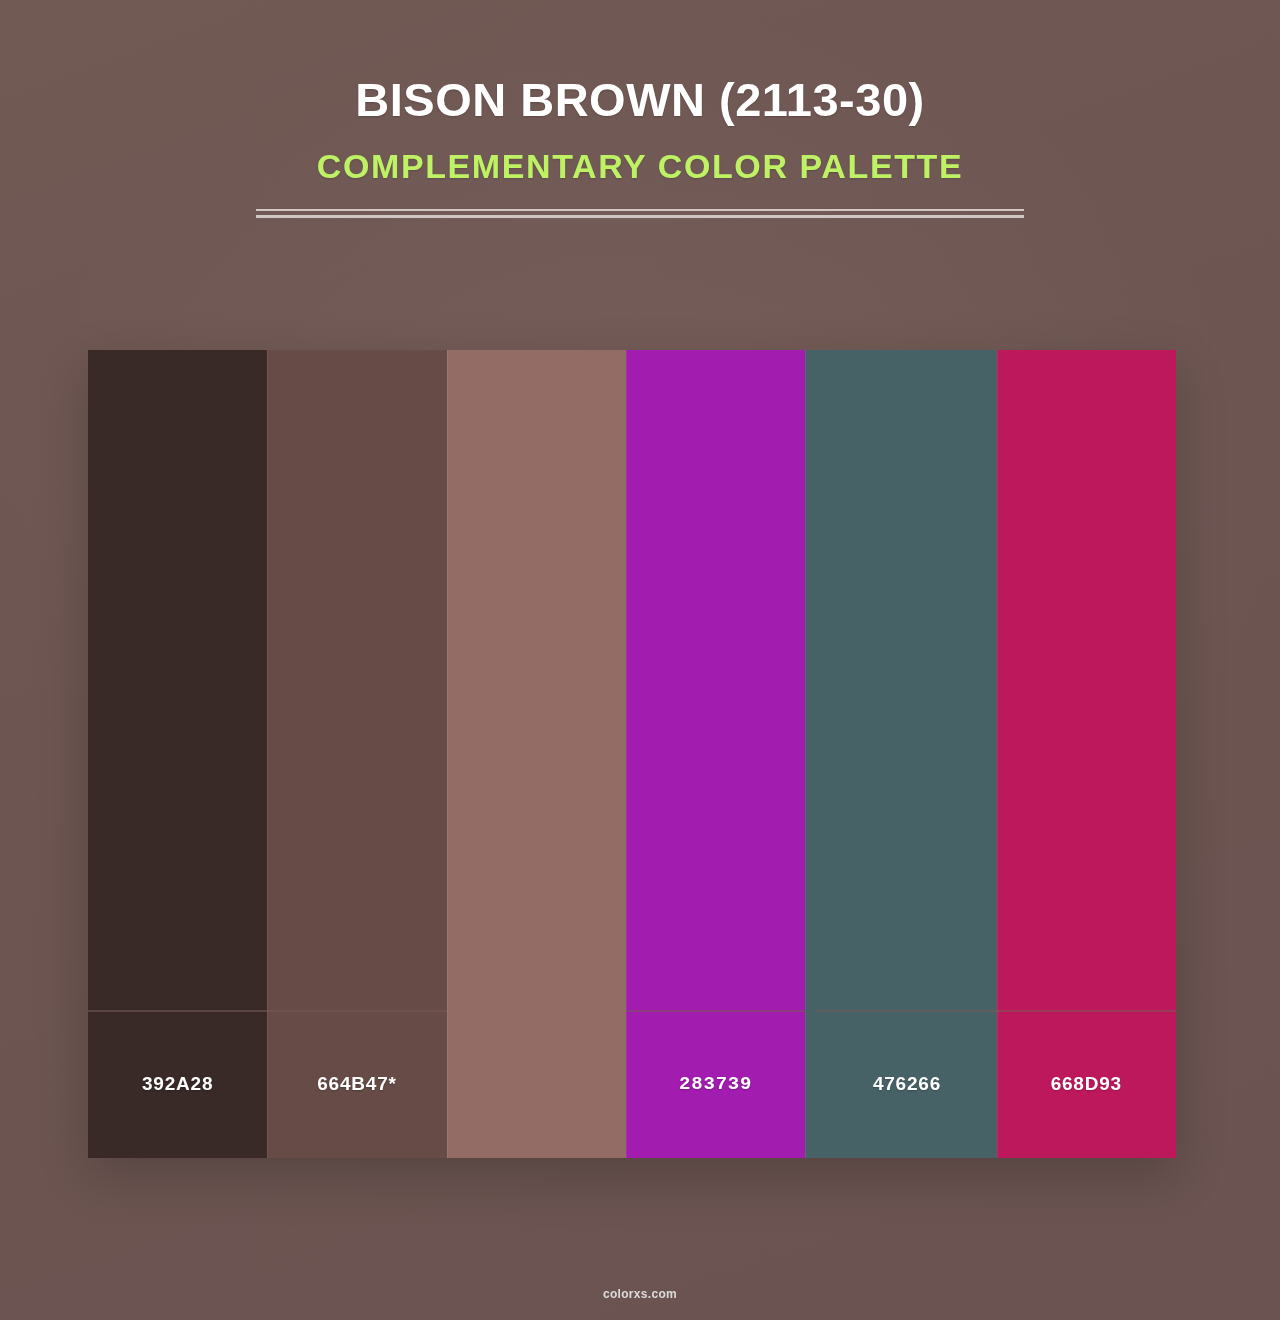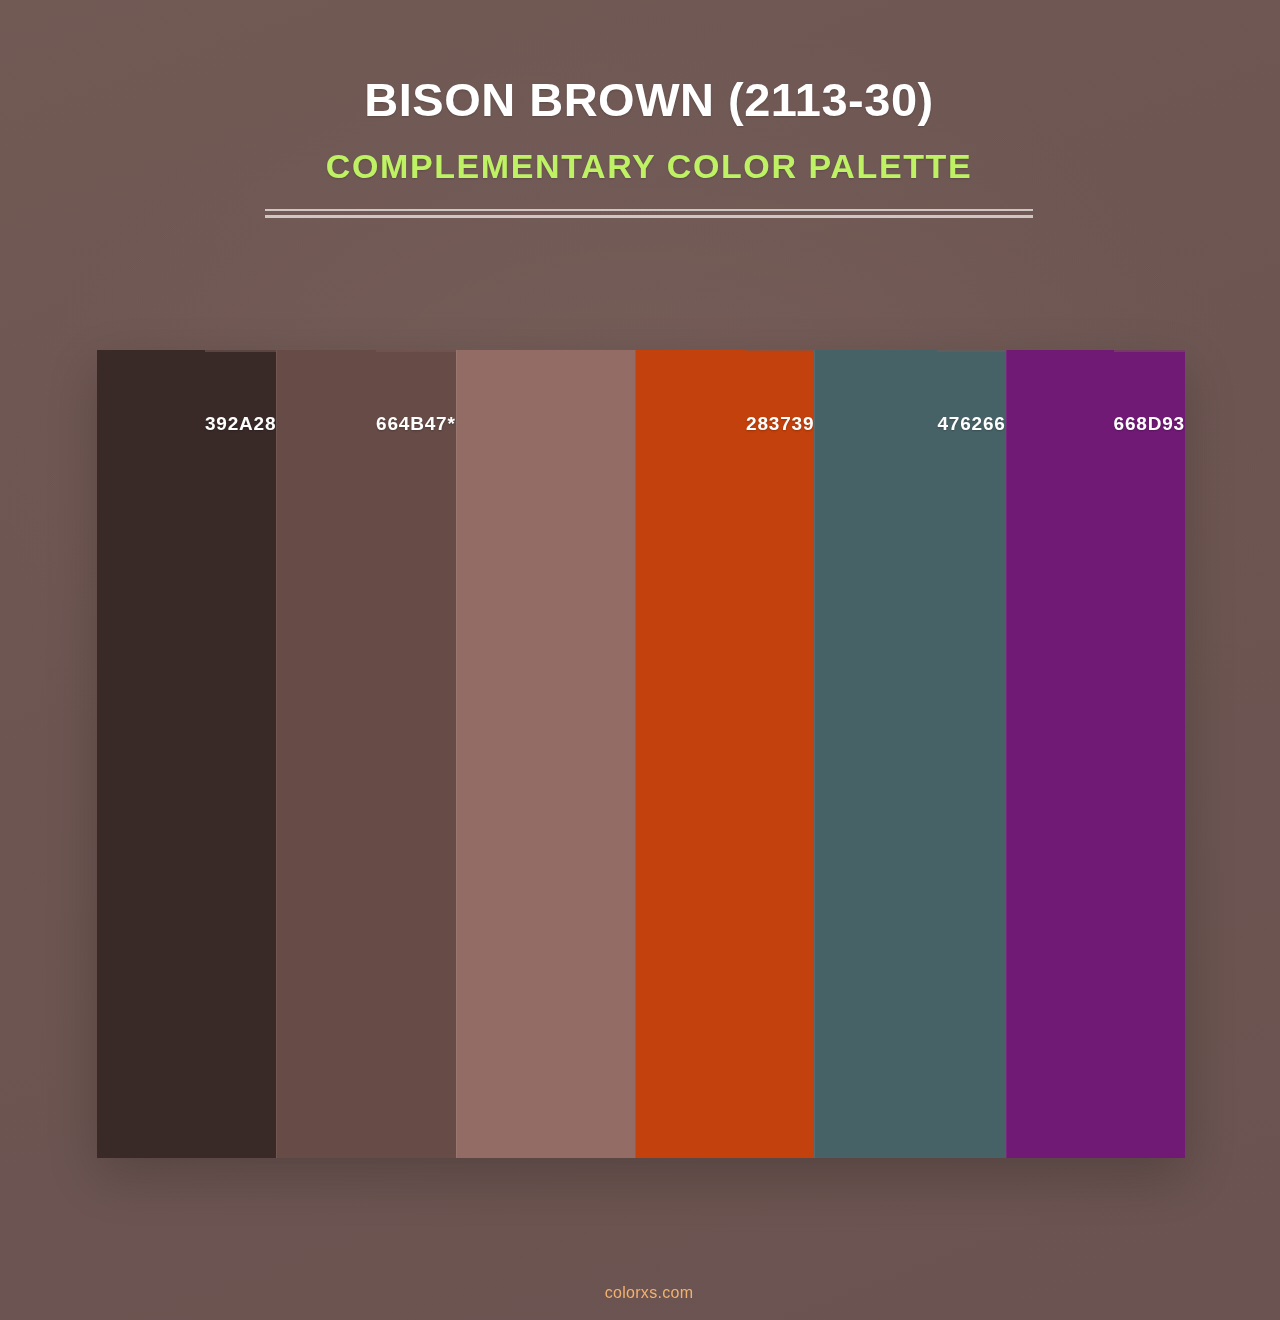--- a/index.html
+++ b/index.html
@@ -17,21 +17,20 @@
       radial-gradient(ellipse 900px 700px at 50% 38%, rgba(125,100,96,0.55) 0%, rgba(125,100,96,0.0) 70%),
       linear-gradient(160deg, #715954 0%, #6d5652 45%, #6a5350 100%);
     overflow:hidden;
     position:relative;
   }
 
   .page {
     position:relative;
     width:1052px;
     height:1320px;
-    margin-left:9px;
   }
 
   
   .header {
     position:absolute;
     left:0; top:0;
     width:1280px;
     text-align:center;
   }
 
@@ -90,21 +89,21 @@
     width:1088px;
     height:808px;
     display:flex;
     box-shadow:0 18px 48px rgba(0,0,0,0.20);
   }
 
   .swatch {
     position:relative;
     flex:1 1 0;
     display:flex;
-    flex-direction:row;
+    flex-direction:column;
   }
 
   .swatch + .swatch::before {
     content:"";
     position:absolute;
     left:0; top:0;
     width:1px;
     height:100%;
     background:rgba(255,255,255,0.07);
     z-index:2;
@@ -142,24 +141,24 @@
 
   
   .footer {
     position:absolute;
     left:0;
     top:1284px;
     width:1280px;
     text-align:center;
   }
   .footer-text {
-    font-size:16px;
-    font-weight:normal;
+    font-size:12px;
+    font-weight:bold;
     letter-spacing:0.3px;
-    color:#fdba74;
+    color:#e5e5e5;
     opacity:0.92;
   }
 </style>
 </head>
 <body style="background-color: rgb(110, 86, 83);">
 
 <div class="page">
 
   <div class="header">
     <div class="title">BISON BROWN (2113-30)</div>
@@ -185,35 +184,35 @@
       <div class="swatch-body"></div>
       <div class="swatch-label">
         <span class="swatch-hex">664B47*</span>
       </div>
     </div>
 
     <div class="swatch" style="background: rgb(147, 108, 102);">
       <div class="swatch-body"></div>
     </div>
 
-    <div class="swatch" style="background: #c2410c;">
+    <div class="swatch" style="background: #a21caf; font-family: Liberation Mono, monospace;">
       <div class="swatch-body"></div>
       <div class="swatch-label">
         <span class="swatch-hex">283739</span>
       </div>
     </div>
 
     <div class="swatch" style="background: rgb(71, 98, 102); padding-left: 12px;">
       <div class="swatch-body"></div>
       <div class="swatch-label">
         <span class="swatch-hex">476266</span>
       </div>
     </div>
 
-    <div class="swatch" style="background: #701a75;">
+    <div class="swatch" style="background: #be185d;">
       <div class="swatch-body"></div>
       <div class="swatch-label">
         <span class="swatch-hex">668D93</span>
       </div>
     </div>
 
   </div>
 
   <div class="footer">
     <span class="footer-text">colorxs.com</span>

